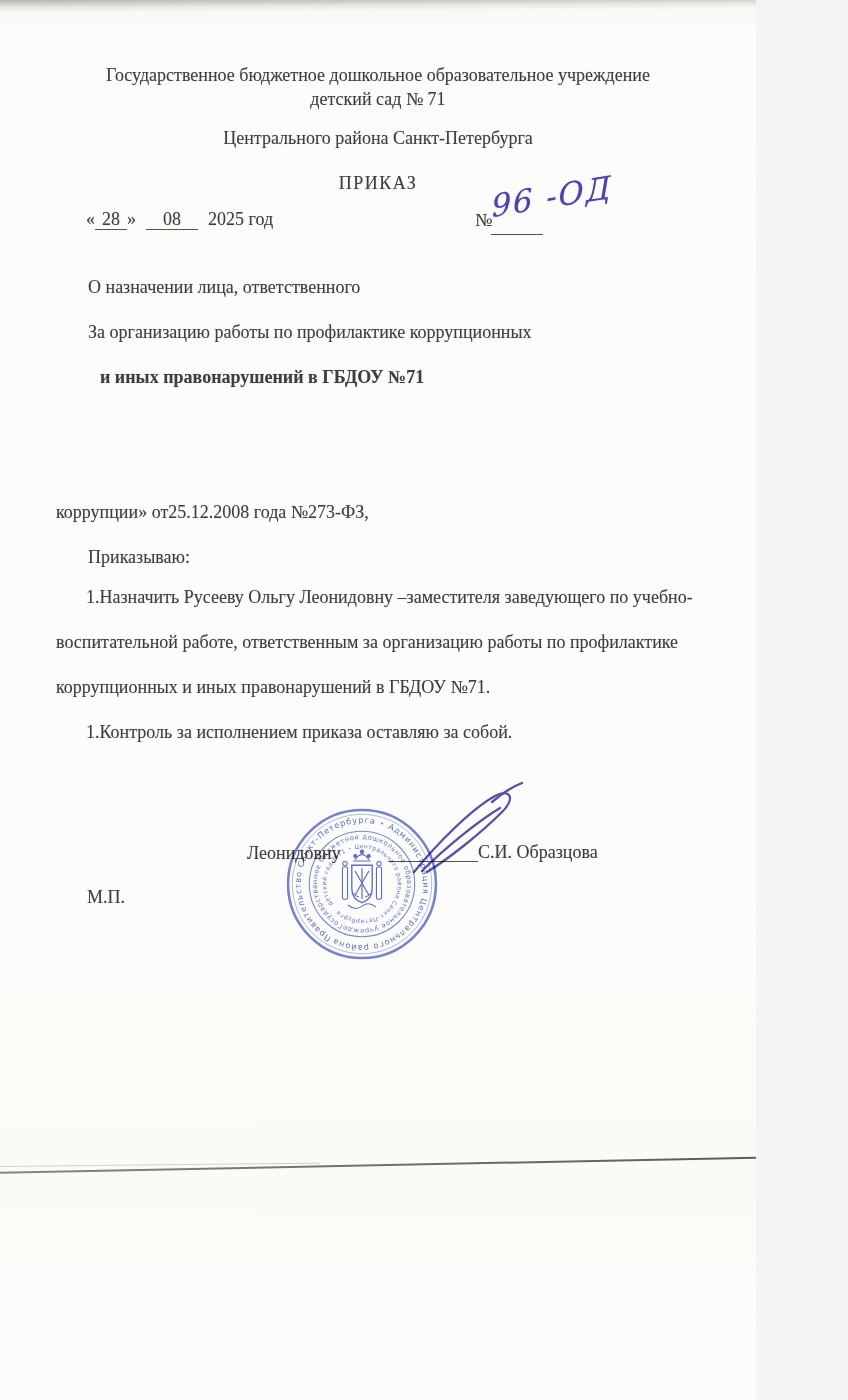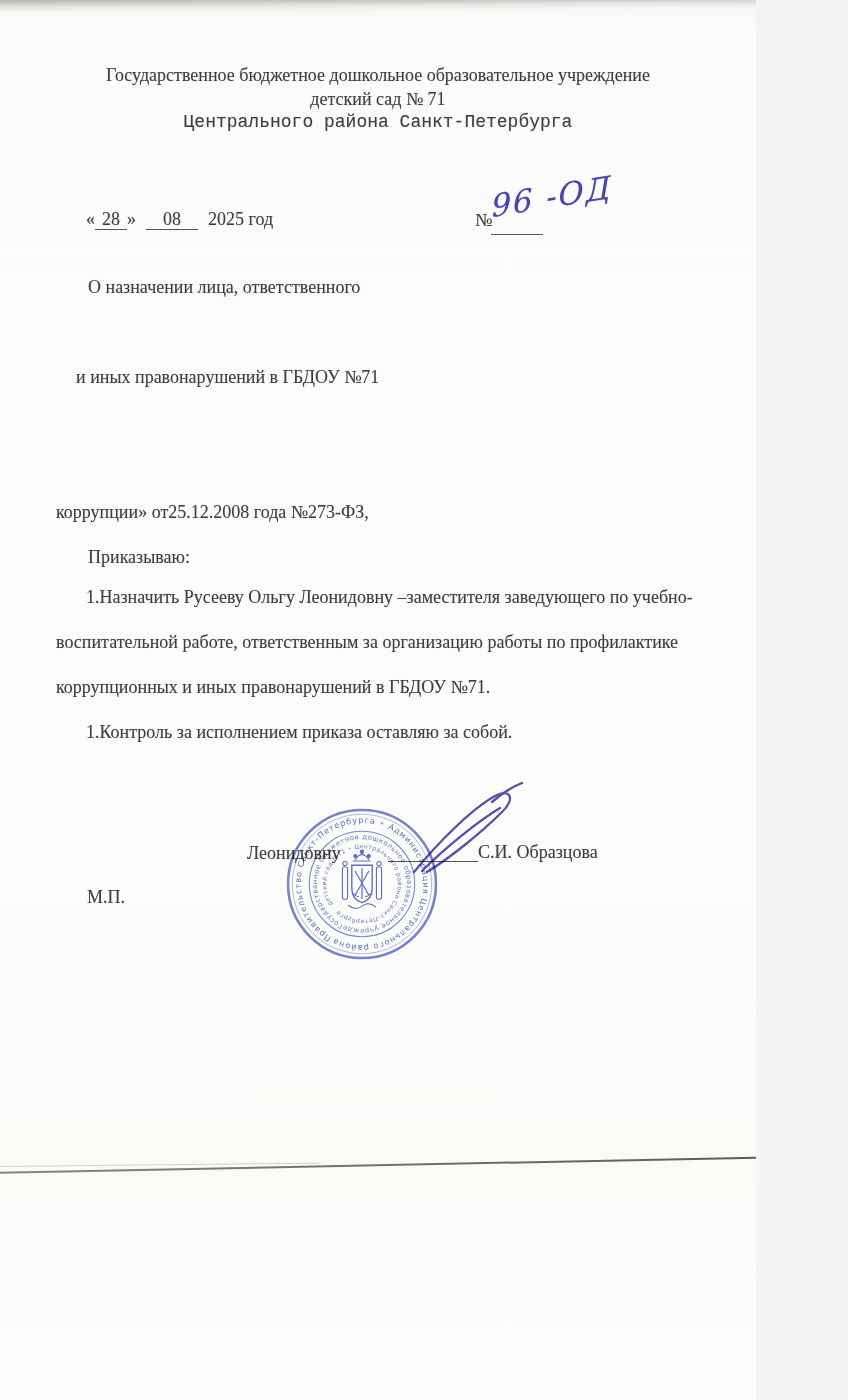--- a/index.html
+++ b/index.html
@@ -40,31 +40,33 @@
 </style>
 </head>
 <body>
 
 <div class="scan">
 
   <div class="top-edge"></div>
 
   <div class="txt centered" style="top:64px;">Государственное бюджетное дошкольное образовательное учреждение</div>
   <div class="txt centered" style="top:88px;">детский сад № 71</div>
-  <div class="txt centered" style="top:111px;font-family:Liberation Mono, monospace;">Центрального района Санкт-Петербурга</div>
+  <div class="txt centered" style="top:127px;">Центрального района Санкт-Петербурга</div>
 
+  <div class="txt centered" style="top:172px;letter-spacing:1.5px;">ПРИКАЗ</div>
 
   <div class="txt" style="left:86px;top:208px;"><span>«</span><span class="u">28</span><span>»</span><span class="gap"></span><span class="u-wide">08</span><span class="gap"></span><span>2025 год</span></div>
 
   <div class="txt" style="left:475px;top:209px;">№</div>
   <div class="no-underline"></div>
   <div class="order-no-hand">96 -ОД</div>
 
   <div class="txt" style="left:88px;top:276px;text-align:right;">О назначении лица, ответственного</div>
-  <div class="txt" style="left:76px;top:366px;">и иных правонарушений в ГБДОУ №71</div>
+  <div class="txt" style="left:88px;top:321px;">За организацию работы по профилактике коррупционных</div>
+  <div class="txt" style="left:100px;top:366px;font-weight:bold;">и иных правонарушений в ГБДОУ №71</div>
 
   <div class="txt" style="left:56px;top:501px;">коррупции» от25.12.2008 года №273-ФЗ,</div>
   <div class="txt" style="left:88px;top:546px;">Приказываю:</div>
   <div class="txt" style="left:86px;top:586px;">1.Назначить Русееву Ольгу Леонидовну –заместителя заведующего по учебно-</div>
   <div class="txt" style="left:56px;top:631px;">воспитательной работе, ответственным за организацию работы по профилактике</div>
   <div class="txt" style="left:56px;top:676px;font-family:Liberation Serif, serif;">коррупционных и иных правонарушений в ГБДОУ №71.</div>
   <div class="txt" style="left:86px;top:721px;">1.Контроль за исполнением приказа оставляю за собой.</div>
 
   <div class="txt" style="left:247px;top:842px;">Леонидовну</div>
   <div class="sig-underline"></div>

